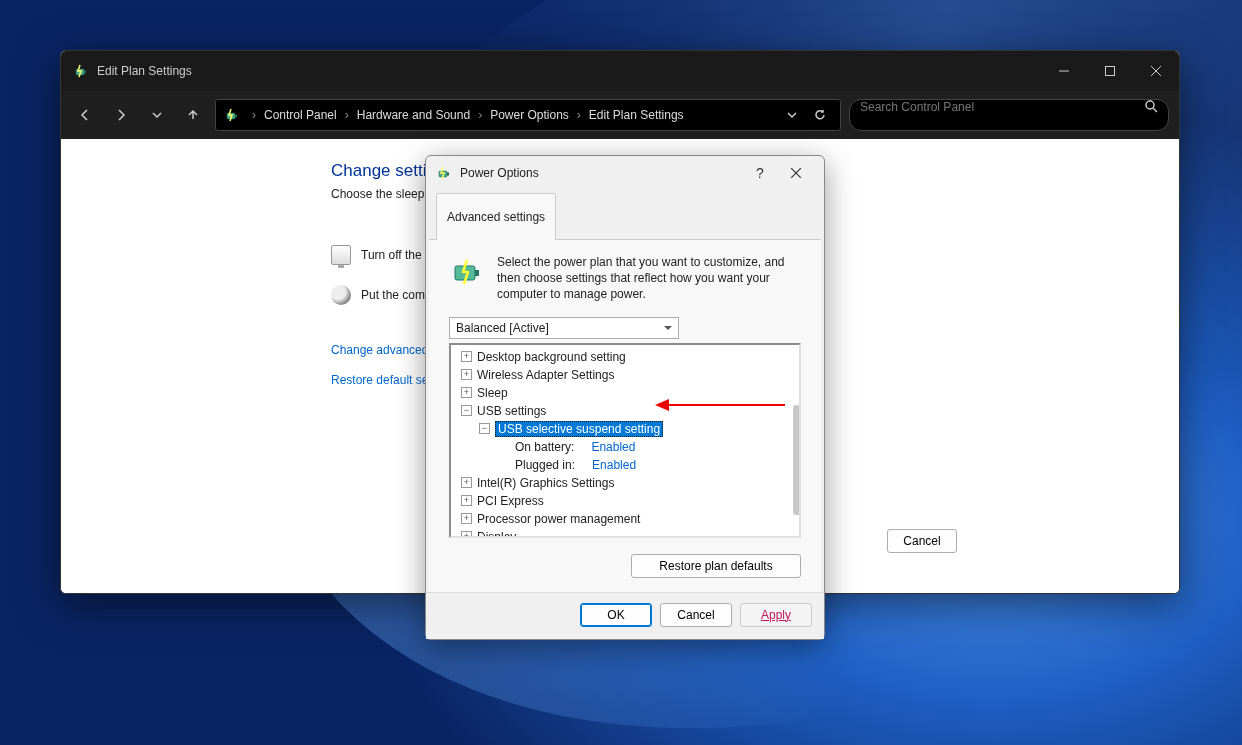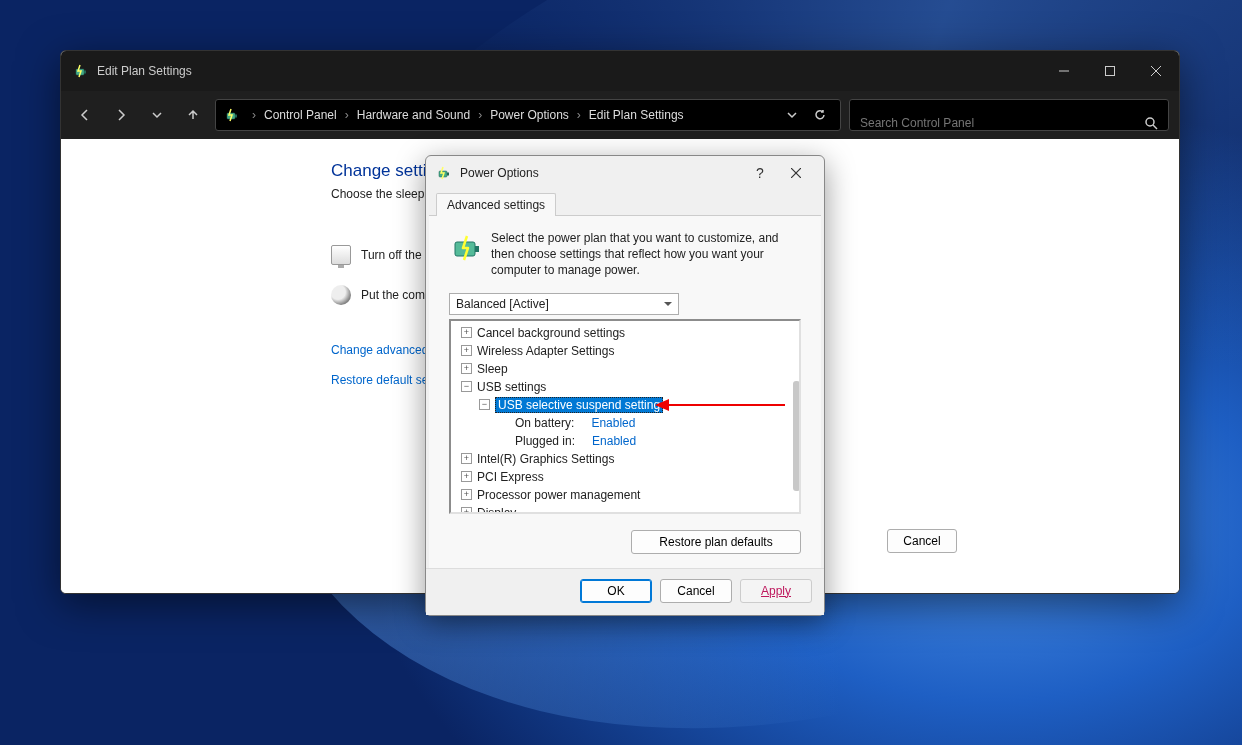--- a/index.html
+++ b/index.html
@@ -19,21 +19,21 @@
 .navbar { height: 48px; background: #1f1f1f; display: flex; align-items: center; padding: 0 10px; gap: 8px; }
 .nav-btn { width: 28px; height: 28px; display: flex; align-items: center; justify-content: center; color: #ccc; border-radius: 3px; }
 .nav-btn svg { width: 14px; height: 14px; stroke: #ccc; stroke-width: 1.5; fill: none; }
 .address-bar { flex: 1; height: 32px; background: #000; border: 1px solid #444; border-radius: 3px; display: flex; align-items: center; padding: 0 8px; color: #ddd; font-size: 12px; gap: 4px; }
 .address-bar .crumb { white-space: nowrap; }
 .address-bar .sep { margin: 0 4px; color: #888; }
 .address-bar .app-icon { width: 16px; height: 16px; margin-right: 4px; }
 .addr-spacer { flex: 1; }
 .addr-btn { width: 24px; height: 24px; display: flex; align-items: center; justify-content: center; }
 .addr-btn svg { width: 12px; height: 12px; stroke: #ccc; stroke-width: 1.5; fill: none; }
-.search-bar { width: 320px; height: 32px; background: #000; border: 1px solid #444; border-radius: 3px; display: flex; align-items: flex-end; padding: 0 10px; }
+.search-bar { width: 320px; height: 32px; background: #000; border: 1px solid #444; border-radius: 12px; display: flex; align-items: flex-start; padding: 0 10px; }
 .search-bar input { flex: 1; background: transparent; border: none; outline: none; color: #ccc; font-size: 12px; }
 .search-bar svg { width: 13px; height: 13px; stroke: #ccc; stroke-width: 1.5; fill: none; }
 
 .content { position: relative; padding: 22px 270px; color: #222; font-size: 12px; height: calc(100% - 88px); background: #fff; }
 .content h1 { color: #003399; font-weight: 400; font-size: 17px; margin-bottom: 6px; }
 .content .desc { margin-bottom: 44px; }
 .setting-row { display: flex; align-items: center; gap: 10px; margin-bottom: 20px; }
 .setting-row .icon { width: 20px; height: 20px; }
 .monitor-icon { background: linear-gradient(180deg, #fff 0%, #ddd 100%); border: 1px solid #999; border-radius: 2px; position: relative; }
 .monitor-icon::after { content: ""; position: absolute; bottom: -4px; left: 6px; width: 6px; height: 3px; background: #aaa; }
@@ -45,23 +45,23 @@
 
 
 .dialog { position: absolute; left: 425px; top: 155px; width: 400px; background: #f0f0f0; border: 1px solid #888; border-radius: 6px; box-shadow: 0 8px 30px rgba(0,0,0,0.4); font-size: 12px; color: #222; }
 .dialog-titlebar { height: 34px; display: flex; align-items: center; padding: 0 10px; }
 .dialog-titlebar .app-icon { width: 16px; height: 16px; margin-right: 8px; }
 .dialog-titlebar .spacer { flex: 1; }
 .dlg-btn { width: 36px; height: 28px; display: flex; align-items: center; justify-content: center; font-size: 14px; color: #333; }
 .dlg-btn svg { width: 10px; height: 10px; stroke: #333; stroke-width: 1.2; fill: none; }
 
 .tab-strip { display: flex; padding-left: 10px; margin-top: 2px; }
-.tab { padding: 4px 10px; background: #f8f8f8; border: 1px solid #ccc; border-bottom: none; border-radius: 2px 2px 0 0; position: relative; top: 1px; z-index: 2; }
+.tab { padding: 16px 10px; background: #f8f8f8; border: 1px solid #ccc; border-bottom: none; border-radius: 2px 2px 0 0; position: relative; top: 1px; z-index: 2; }
 .tab-body { border-top: 1px solid #ccc; background: #f8f8f8; padding: 14px 20px 14px 20px; margin: 0 3px; }
-.tab-header { display: flex; gap: 6px; margin-bottom: 14px; }
+.tab-header { display: flex; gap: 12px; margin-bottom: 14px; }
 .battery-icon { width: 36px; height: 36px; flex-shrink: 0; }
 .tab-header p { line-height: 1.35; }
 
 .plan-select { width: 230px; height: 22px; border: 1px solid #adadad; background: #fff; font-size: 12px; padding: 0 18px 0 6px; display: flex; align-items: center; position: relative; margin-bottom: 4px; }
 .plan-select::after { content: ""; position: absolute; right: 6px; top: 8px; border: 4px solid transparent; border-top-color: #555; }
 
 .tree { border: 2px inset #e0e0e0; background: #fff; height: 195px; overflow: hidden; position: relative; padding: 3px 0; }
 .tree-inner { position: relative; }
 .tree-scrollbar { position: absolute; right: -1px; top: 60px; width: 7px; height: 110px; background: #c8c8c8; border-radius: 3px; }
 .tree-item { display: flex; align-items: center; height: 18px; padding-left: 10px; white-space: nowrap; }
@@ -237,21 +237,21 @@
     </div>
 
     <div class="plan-select">
       <span>Balanced [Active]</span>
     </div>
 
     <div class="tree">
       <div class="tree-inner">
         <div class="tree-item">
             <span class="expander">+</span>
-            <span class="label">Cancel background settings</span>
+            <span class="label">Desktop background setting</span>
           </div>
         <div class="tree-item">
             <span class="expander">+</span>
             <span class="label">Wireless Adapter Settings</span>
           </div>
         <div class="tree-item">
             <span class="expander">+</span>
             <span class="label">Sleep</span>
           </div>
         <div class="tree-item">

